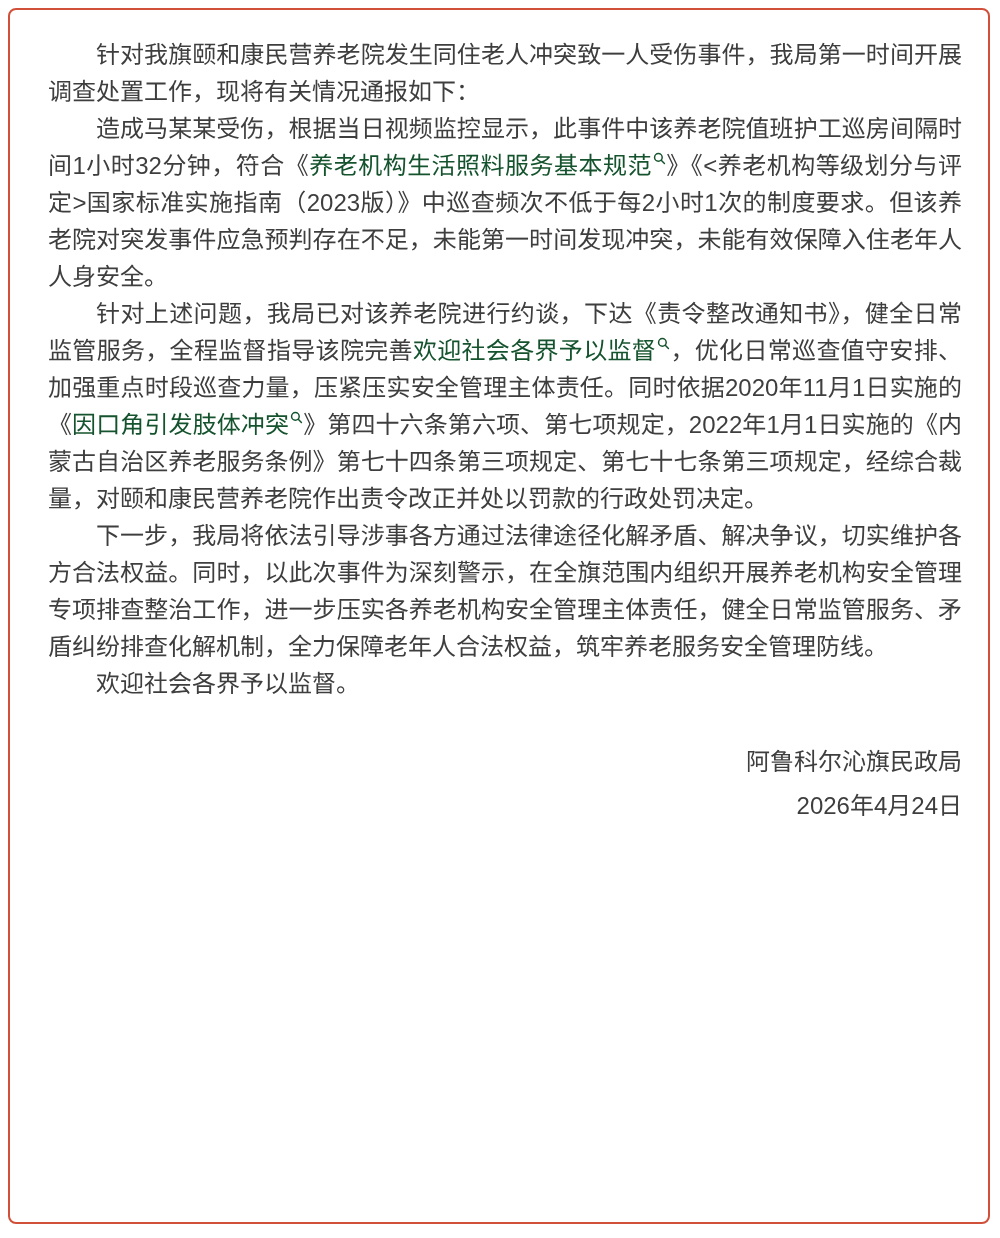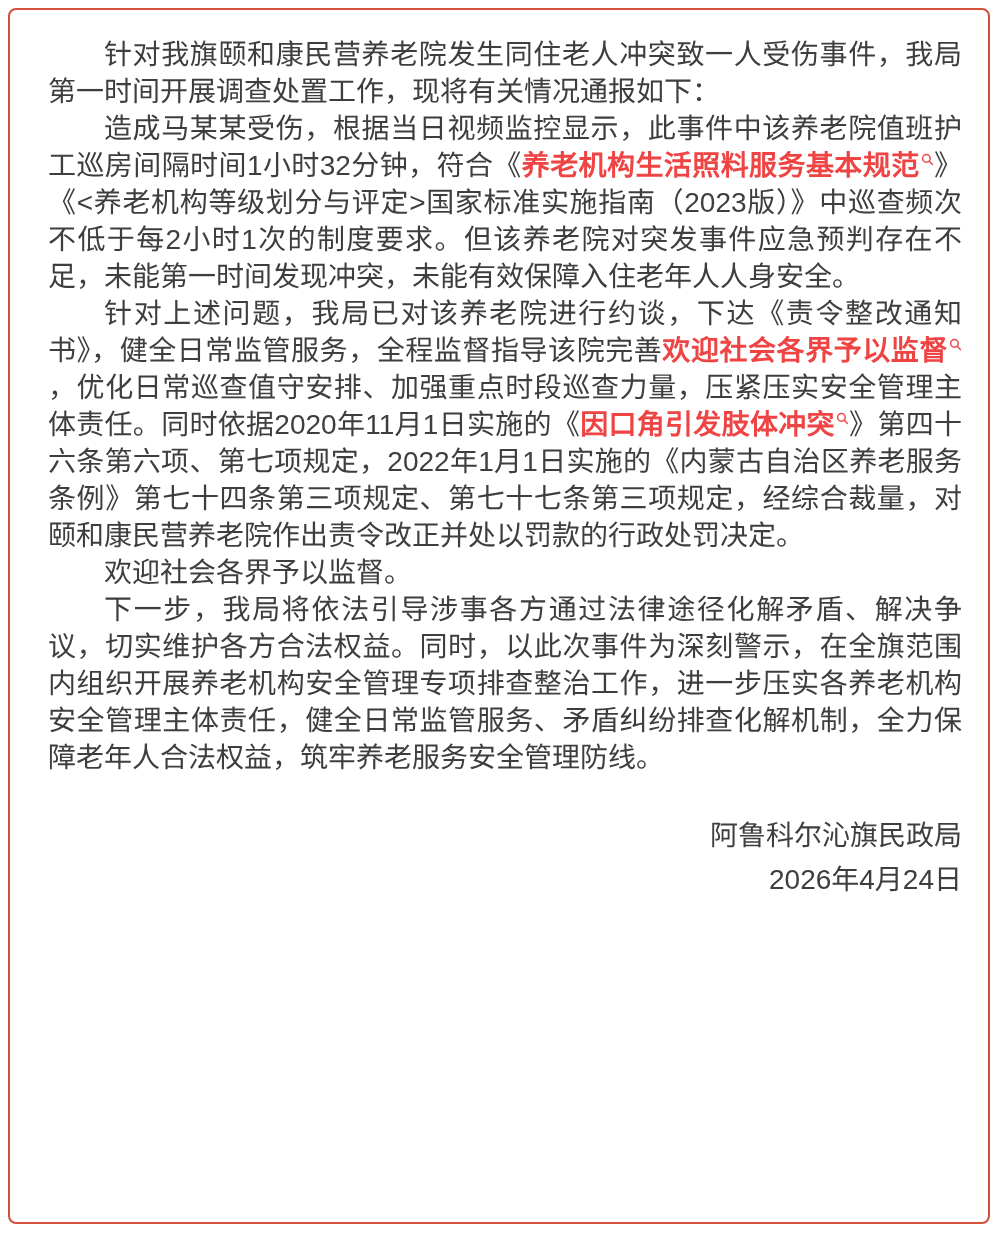--- a/index.html
+++ b/index.html
@@ -24,47 +24,46 @@
     right: 10px;
     bottom: 14px;
     border: 2px solid #d0503a;
     border-radius: 8px;
     box-sizing: border-box;
     padding: 26px 26px 0 38px;
     background: #ffffff;
   }
   .para {
     margin: 0;
-    font-size: 28px;
+    font-size: 24px;
     line-height: 37px;
     color: #3e3e3e;
     text-align: justify;
     text-justify: inter-ideograph;
     text-indent: 2em;
     word-break: break-all;
   }
   .doc-link {
-    color: #ef4444;
+    color: #14532d;
     text-decoration: none;
     cursor: pointer;
-    font-weight: bold;
   }
   .sup-icon {
     width: 13px;
     height: 13px;
     vertical-align: 9px;
     margin-left: 1px;
   }
   .sign-block {
     margin-top: 38px;
     text-align: right;
   }
   .sign-line {
     margin: 0;
-    font-size: 28px;
+    font-size: 24px;
     line-height: 44px;
     color: #3e3e3e;
   }
 </style>
 </head>
 <body>
 
 <div class="page">
   <div class="frame">
 
@@ -78,23 +77,23 @@
           </svg></a><span>》《&lt;养老机构等级划分与评定&gt;国家标准实施指南（2023版）》中巡查频次不低于每2小时1次的制度要求。但该养老院对突发事件应急预判存在不足，未能第一时间发现冲突，未能有效保障入住老年人人身安全。</span></p>
 
     <p class="para"><span>针对上述问题，我局已对该养老院进行约谈，下达《责令整改通知书》，健全日常监管服务，全程监督指导该院完善</span><a class="doc-link"><span>欢迎社会各界予以监督</span><svg class="sup-icon" viewBox="0 0 14 14">
             <circle cx="5.8" cy="5.8" r="4.1" fill="none" stroke="currentColor" stroke-width="1.6"></circle>
             <line x1="8.9" y1="8.9" x2="12.3" y2="12.3" stroke="currentColor" stroke-width="1.6" stroke-linecap="round"></line>
           </svg></a><span>，优化日常巡查值守安排、加强重点时段巡查力量，压紧压实安全管理主体责任。同时依据2020年11月1日实施的《</span><a class="doc-link"><span>因口角引发肢体冲突</span><svg class="sup-icon" viewBox="0 0 14 14">
             <circle cx="5.8" cy="5.8" r="4.1" fill="none" stroke="currentColor" stroke-width="1.6"></circle>
             <line x1="8.9" y1="8.9" x2="12.3" y2="12.3" stroke="currentColor" stroke-width="1.6" stroke-linecap="round"></line>
           </svg></a><span>》第四十六条第六项、第七项规定，2022年1月1日实施的《内蒙古自治区养老服务条例》第七十四条第三项规定、第七十七条第三项规定，经综合裁量，对颐和康民营养老院作出责令改正并处以罚款的行政处罚决定。</span></p>
 
+    <p class="para"><span>下一步，我局将依法引导涉事各方通过法律途径化解矛盾、解决争议，切实维护各方合法权益。同时，以此次事件为深刻警示，在全旗范围内组织开展养老机构安全管理专项排查整治工作，进一步压实各养老机构安全管理主体责任，健全日常监管服务、矛盾纠纷排查化解机制，全力保障老年人合法权益，筑牢养老服务安全管理防线。</span></p>
+
     <p class="para"><span>欢迎社会各界予以监督。</span></p>
-
-    <p class="para"><span>下一步，我局将依法引导涉事各方通过法律途径化解矛盾、解决争议，切实维护各方合法权益。同时，以此次事件为深刻警示，在全旗范围内组织开展养老机构安全管理专项排查整治工作，进一步压实各养老机构安全管理主体责任，健全日常监管服务、矛盾纠纷排查化解机制，全力保障老年人合法权益，筑牢养老服务安全管理防线。</span></p>
 
     <div class="sign-block">
       <p class="sign-line">阿鲁科尔沁旗民政局</p>
       <p class="sign-line">2026年4月24日</p>
     </div>
 
   </div>
 </div>
 
 </body></html>

